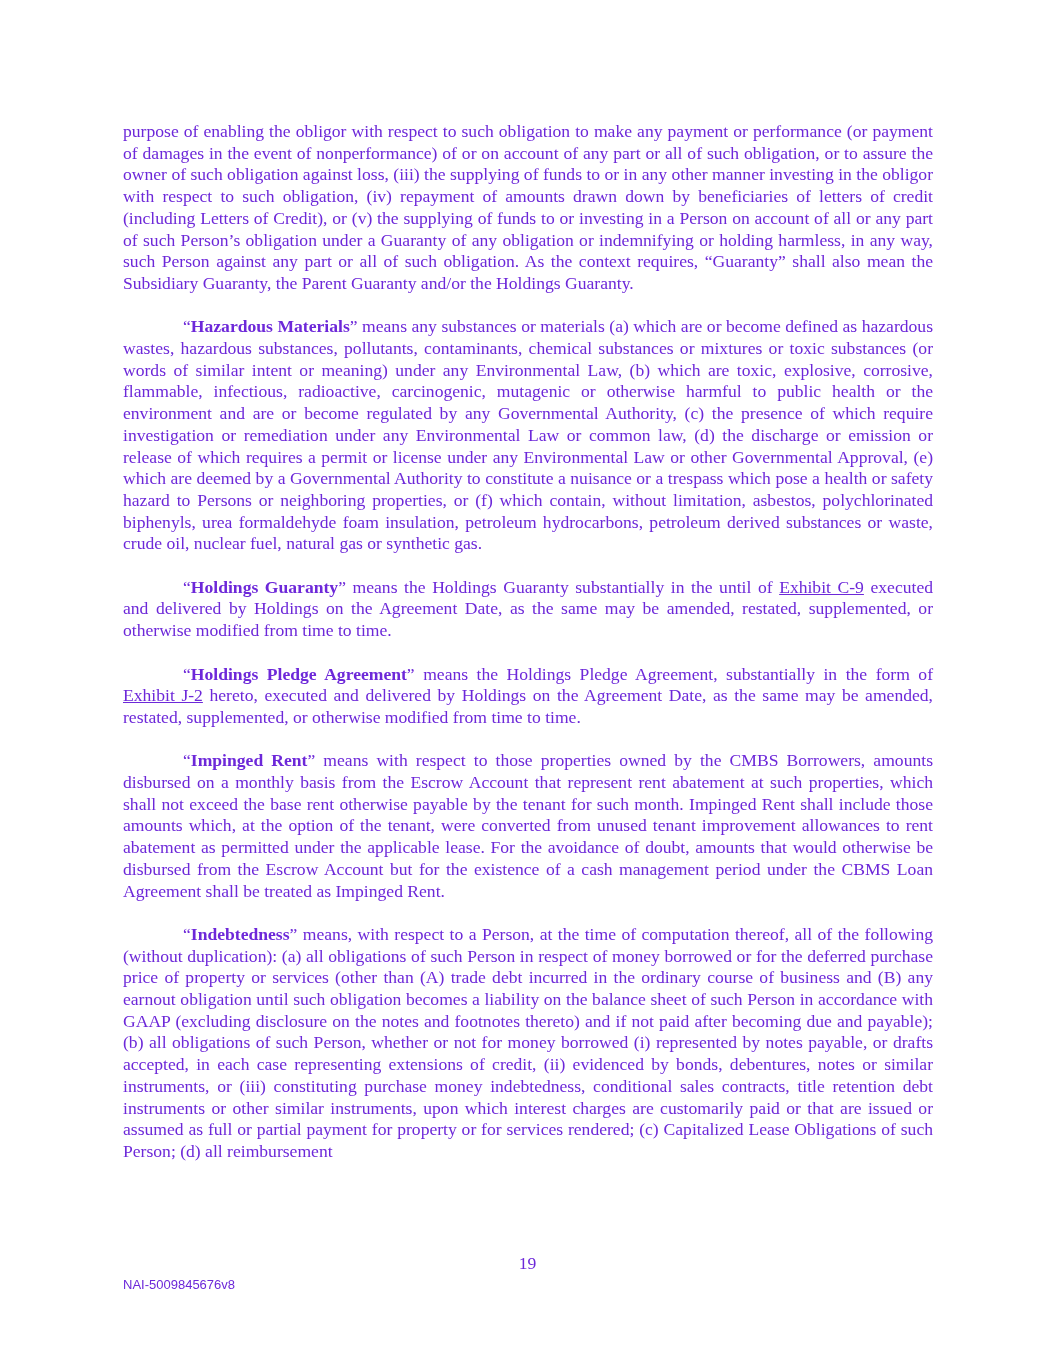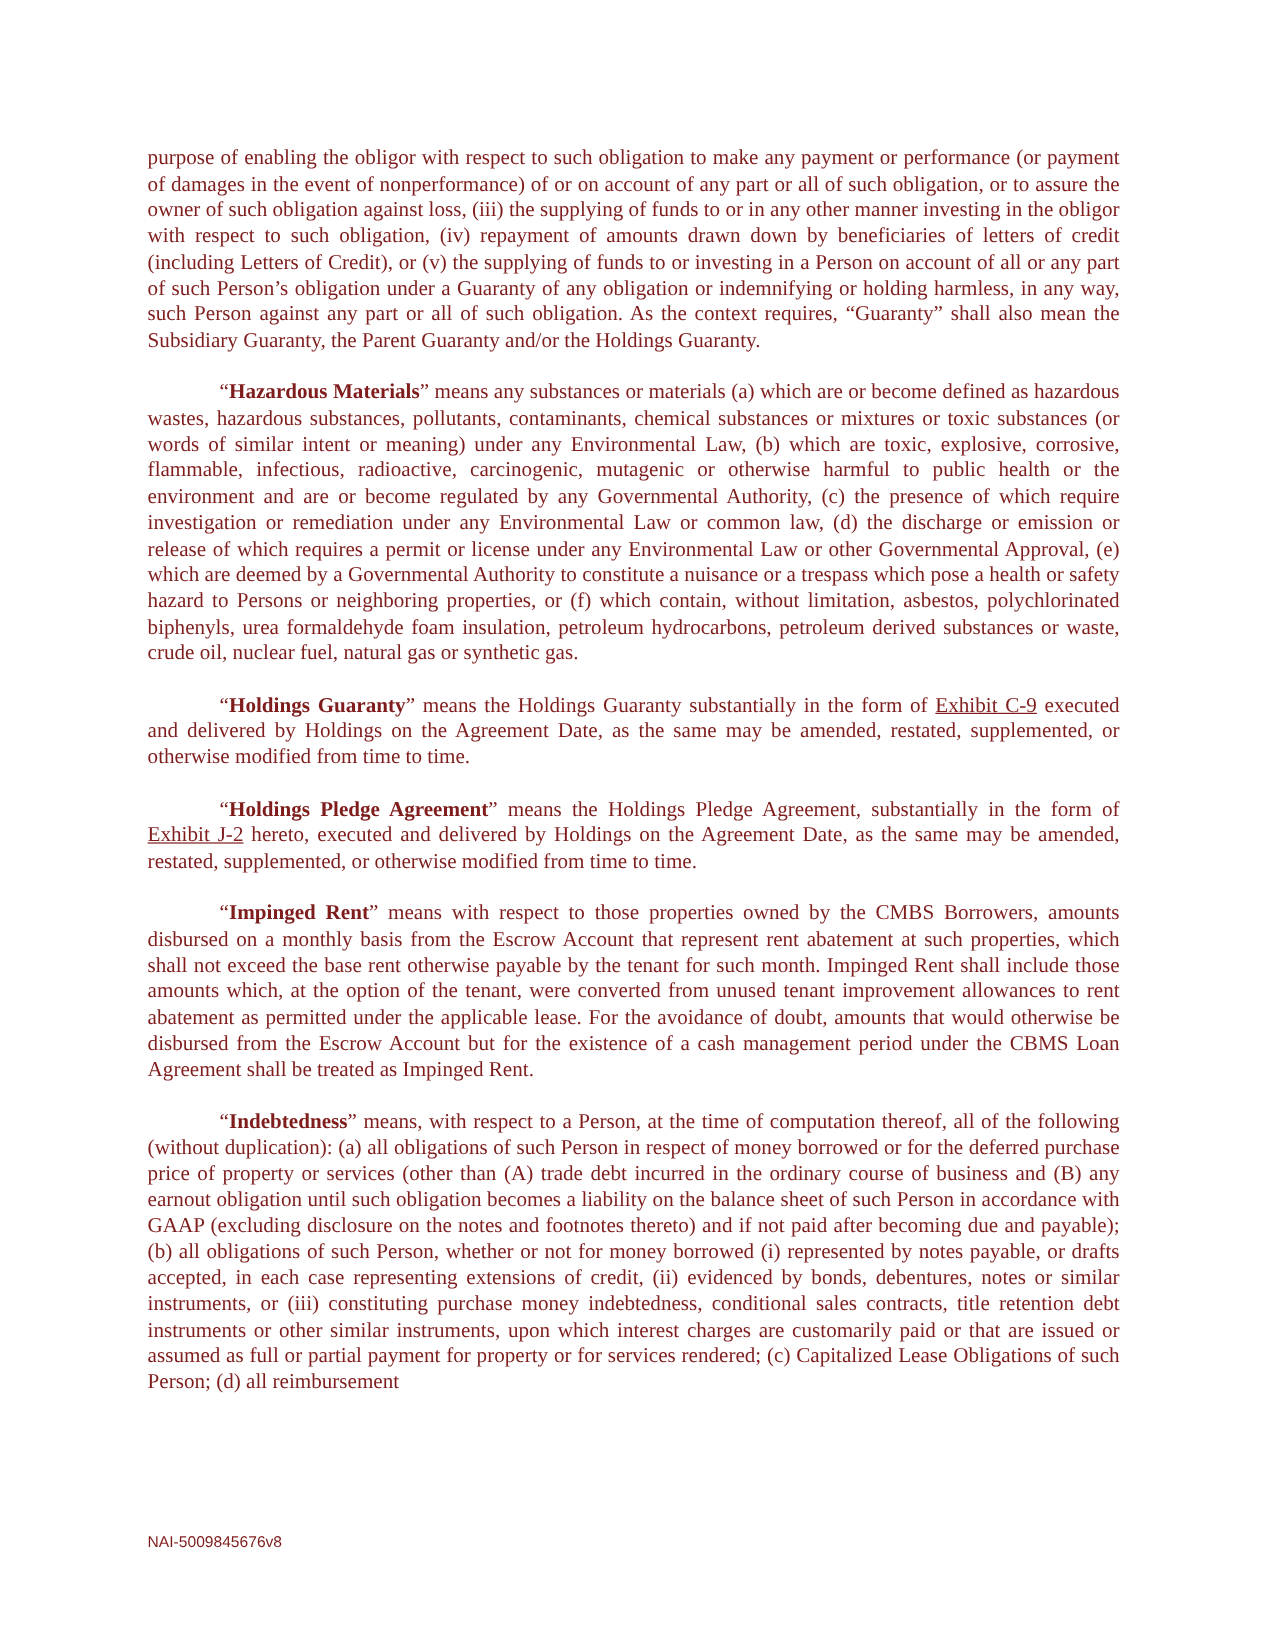--- a/index.html
+++ b/index.html
@@ -7,21 +7,21 @@
     padding: 0;
     background: #e8e8e8;
   }
   .page {
     position: relative;
     width: 1055px;
     height: 1365px;
     background: #ffffff;
     margin: 0 auto;
     overflow: hidden;
-    color: #7f1d1d;
+    color: #6d28d9;
   }
   .content {
     position: absolute;
     left: 123px;
     top: 121px;
     width: 810px;
     font-family: "Liberation Serif", "DejaVu Serif", serif;
     font-size: 17.6px;
     line-height: 21.7px;
     text-align: justify;
@@ -54,19 +54,20 @@
     line-height: 16px;
   }
 </style>
 </head>
 <body>
 
 <div class="page">
   <div class="content">
       <p class="para"><span>purpose of enabling the obligor with respect to such obligation to make any payment or performance (or payment of damages in the event of nonperformance) of or on account of any part or all of such obligation, or to assure the owner of such obligation against loss, (iii) the supplying of funds to or in any other manner investing in the obligor with respect to such obligation, (iv) repayment of amounts drawn down by beneficiaries of letters of credit (including Letters of Credit), or (v) the supplying of funds to or investing in a Person on account of all or any part of such Person’s obligation under a Guaranty of any obligation or indemnifying or holding harmless, in any way, such Person against any part or all of such obligation.  As the context requires, “Guaranty” shall also mean the Subsidiary Guaranty, the Parent Guaranty and/or the Holdings Guaranty.</span></p>
       <p class="para indent"><span>“</span><span class="seg-bold">Hazardous Materials</span><span>” means any substances or materials (a) which are or become defined as hazardous wastes, hazardous substances, pollutants, contaminants, chemical substances or mixtures or toxic substances (or words of similar intent or meaning) under any Environmental Law, (b) which are toxic, explosive, corrosive, flammable, infectious, radioactive, carcinogenic, mutagenic or otherwise harmful to public health or the environment and are or become regulated by any Governmental Authority, (c) the presence of which require investigation or remediation under any Environmental Law or common law, (d) the discharge or emission or release of which requires a permit or license under any Environmental Law or other Governmental Approval, (e) which are deemed by a Governmental Authority to constitute a nuisance or a trespass which pose a health or safety hazard to Persons or neighboring properties, or (f) which contain, without limitation, asbestos, polychlorinated biphenyls, urea formaldehyde foam insulation, petroleum hydrocarbons, petroleum derived substances or waste, crude oil, nuclear fuel, natural gas or synthetic gas.</span></p>
-      <p class="para indent"><span>“</span><span class="seg-bold">Holdings Guaranty</span><span>” means the Holdings Guaranty substantially in the form of </span><span class="seg-underline">Exhibit C-9</span><span> executed and delivered by Holdings on the Agreement Date, as the same may be amended, restated, supplemented, or otherwise modified from time to time.</span></p>
+      <p class="para indent"><span>“</span><span class="seg-bold">Holdings Guaranty</span><span>” means the Holdings Guaranty substantially in the until of </span><span class="seg-underline">Exhibit C-9</span><span> executed and delivered by Holdings on the Agreement Date, as the same may be amended, restated, supplemented, or otherwise modified from time to time.</span></p>
       <p class="para indent"><span>“</span><span class="seg-bold">Holdings Pledge Agreement</span><span>” means the Holdings Pledge Agreement, substantially in the form of </span><span class="seg-underline">Exhibit J-2</span><span> hereto, executed and delivered by Holdings on the Agreement Date, as the same may be amended, restated, supplemented, or otherwise modified from time to time.</span></p>
       <p class="para indent"><span>“</span><span class="seg-bold">Impinged Rent</span><span>” means with respect to those properties owned by the CMBS Borrowers, amounts disbursed on a monthly basis from the Escrow Account that represent rent abatement at such properties, which shall not exceed the base rent otherwise payable by the tenant for such month.  Impinged Rent shall include those amounts which, at the option of the tenant, were converted from unused tenant improvement allowances to rent abatement as permitted under the applicable lease.  For the avoidance of doubt, amounts that would otherwise be disbursed from the Escrow Account but for the existence of a cash management period under the CBMS Loan Agreement shall be treated as Impinged Rent.</span></p>
       <p class="para indent"><span>“</span><span class="seg-bold">Indebtedness</span><span>” means, with respect to a Person, at the time of computation thereof, all of the following (without duplication): (a) all obligations of such Person in respect of money borrowed or for the deferred purchase price of property or services (other than (A) trade debt incurred in the ordinary course of business and (B) any earnout obligation until such obligation becomes a liability on the balance sheet of such Person in accordance with GAAP (excluding disclosure on the notes and footnotes thereto) and if not paid after becoming due and payable); (b) all obligations of such Person, whether or not for money borrowed (i) represented by notes payable, or drafts accepted, in each case representing extensions of credit, (ii) evidenced by bonds, debentures, notes or similar instruments, or (iii) constituting purchase money indebtedness, conditional sales contracts, title retention debt instruments or other similar instruments, upon which interest charges are customarily paid or that are issued or assumed as full or partial payment for property or for services rendered; (c) Capitalized Lease Obligations of such Person; (d) all reimbursement</span></p>
     </div>
+  <div class="page-number">19</div>
   <div class="footer-doc-id">NAI-5009845676v8</div>
 </div>
 
 </body></html>

